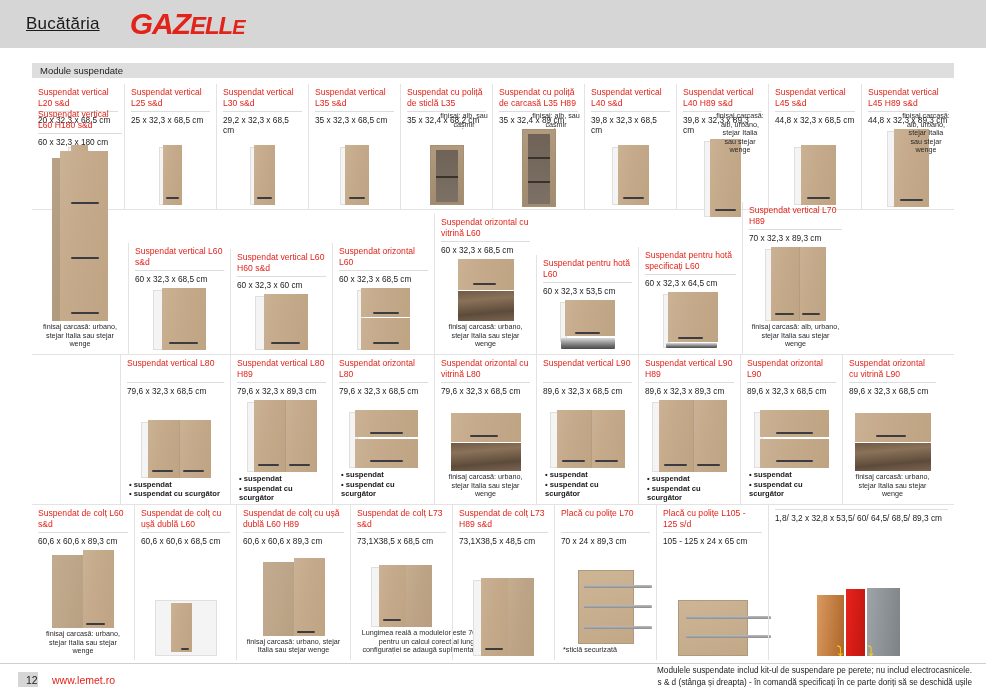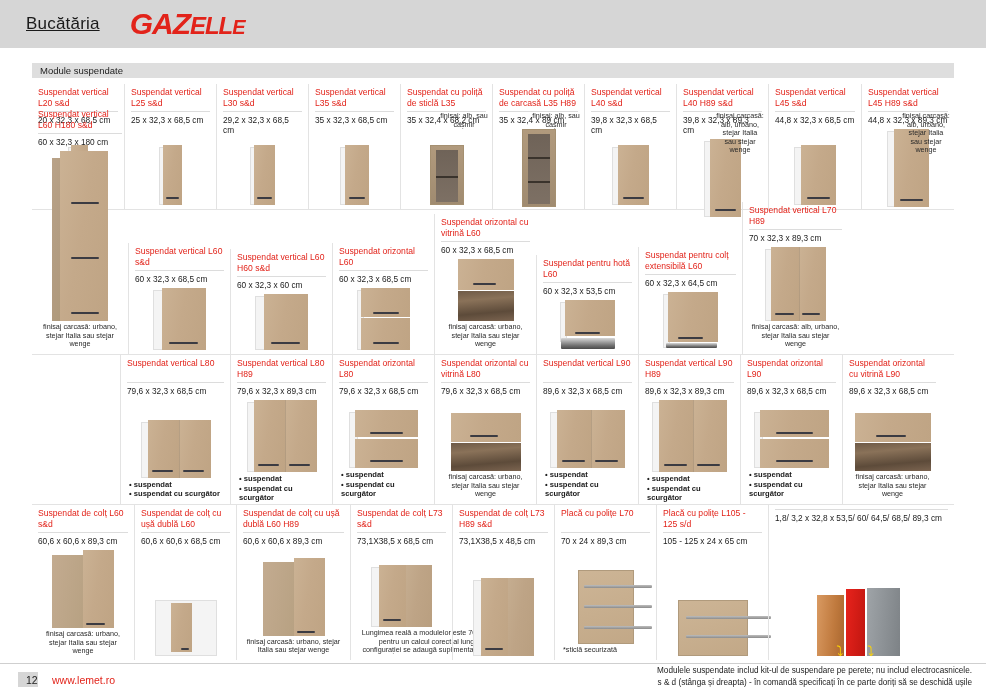--- a/index.html
+++ b/index.html
@@ -443,21 +443,21 @@
         <div class="p-img">
           <div class="cab" style="width:56px;height:50px;position:relative;">
             <div class="carcass-white" style="position:absolute;left:0;top:2px;width:7.840000000000001px;height:40px;"></div>
             <div class="door" style="left:5.6000000000000005px;top:0;width:50.4px;height:36px;"></div>
             <div class="handle" style="left:15.680000000000001px;top:31.5px;width:25.2px;"></div>
             <div class="hood" style="left:1.12px;top:38px;width:54.879999999999995px;height:11px;"></div>
           </div>
         </div>
       </div>
       <div class="cell" style="width: 104px;">
-        <div class="p-title">Suspendat pentru colț extensibilă L60</div>
+        <div class="p-title">Suspendat pentru hotă specificați L60</div>
         <div class="p-dims-wrap">
           <div class="p-dims">60 x 32,3 x 64,5 cm</div>
         </div>
         <div class="p-img">
           <div class="cab" style="width:56px;height:58px;position:relative;">
             <div class="carcass-white" style="position:absolute;left:0;top:2px;width:7.840000000000001px;height:54px;"></div>
             <div class="door" style="left:5.6000000000000005px;top:0;width:50.4px;height:49.88px;"></div>
             <div class="handle" style="left:15.680000000000001px;top:44.660000000000004px;width:25.2px;"></div>
             <div class="hood" style="left:3.36px;top:51.04px;width:51.52px;height:5.22px;"></div>
           </div>

